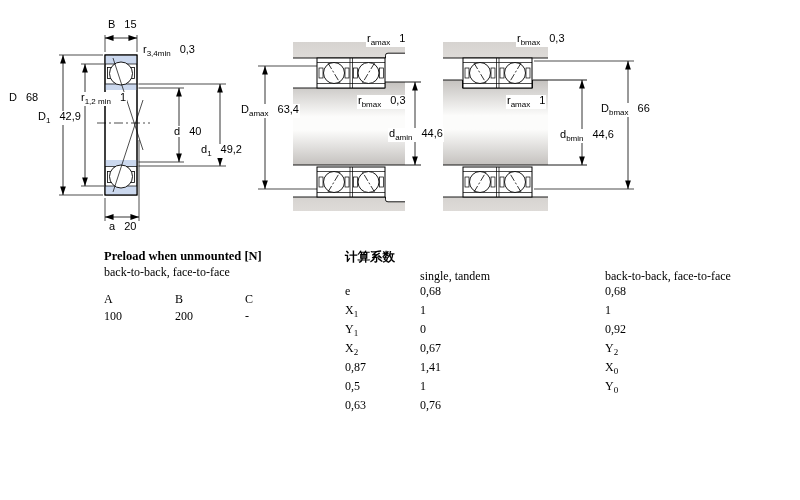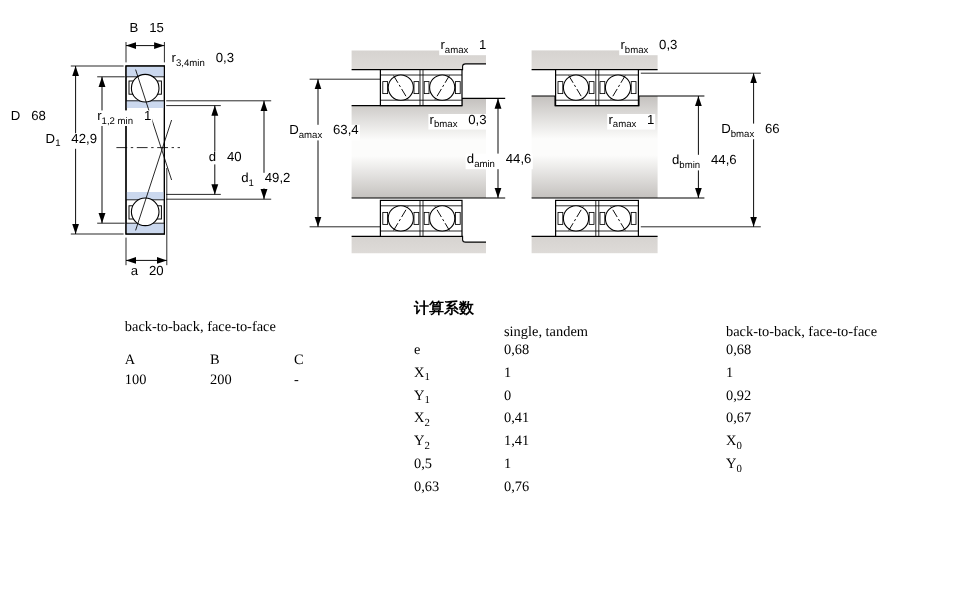--- a/index.html
+++ b/index.html
@@ -218,20 +218,21 @@
 <div class="dim-label" style="left:366px;top:33px"><span>r</span><sub>amax</sub><span class="val">1</span></div>
 <div class="dim-label" style="left:357px;top:95px"><span>r</span><sub>bmax</sub><span class="val">0,3</span></div>
 <div class="dim-label" style="left:240px;top:104px"><span>D</span><sub>amax</sub><span class="val">63,4</span></div>
 <div class="dim-label" style="left:388px;top:128px"><span>d</span><sub>amin</sub><span class="val">44,6</span></div>
 
 <div class="dim-label" style="left:516px;top:33px"><span>r</span><sub>bmax</sub><span class="val">0,3</span></div>
 <div class="dim-label" style="left:506px;top:95px"><span>r</span><sub>amax</sub><span class="val">1</span></div>
 <div class="dim-label" style="left:600px;top:103px"><span>D</span><sub>bmax</sub><span class="val">66</span></div>
 <div class="dim-label" style="left:559px;top:129px"><span>d</span><sub>bmin</sub><span class="val">44,6</span></div>
 
+<div class="t-title" style="left:104px;top:249px">Preload when unmounted [N]</div>
 <div class="t-sub" style="left:104px;top:265px">back-to-back, face-to-face</div>
 <div id="preload-grid">
   <span>A</span>
   <span>B</span>
   <span>C</span>
   <span>100</span>
   <span>200</span>
   <span>-</span>
 </div>
 
@@ -247,24 +248,24 @@
 
   <span><span>X</span><sub>1</sub></span>
   <span>1</span>
   <span>1</span>
 
   <span><span>Y</span><sub>1</sub></span>
   <span>0</span>
   <span>0,92</span>
 
   <span><span>X</span><sub>2</sub></span>
-  <span>0,41</span>
   <span>0,67</span>
 
   <span><span>Y</span><sub>2</sub></span>
+  <span>0,87</span>
   <span>1,41</span>
 
   <span><span>X</span><sub>0</sub></span>
   <span>0,5</span>
   <span>1</span>
 
   <span><span>Y</span><sub>0</sub></span>
   <span>0,63</span>
   <span>0,76</span>
 </div>

